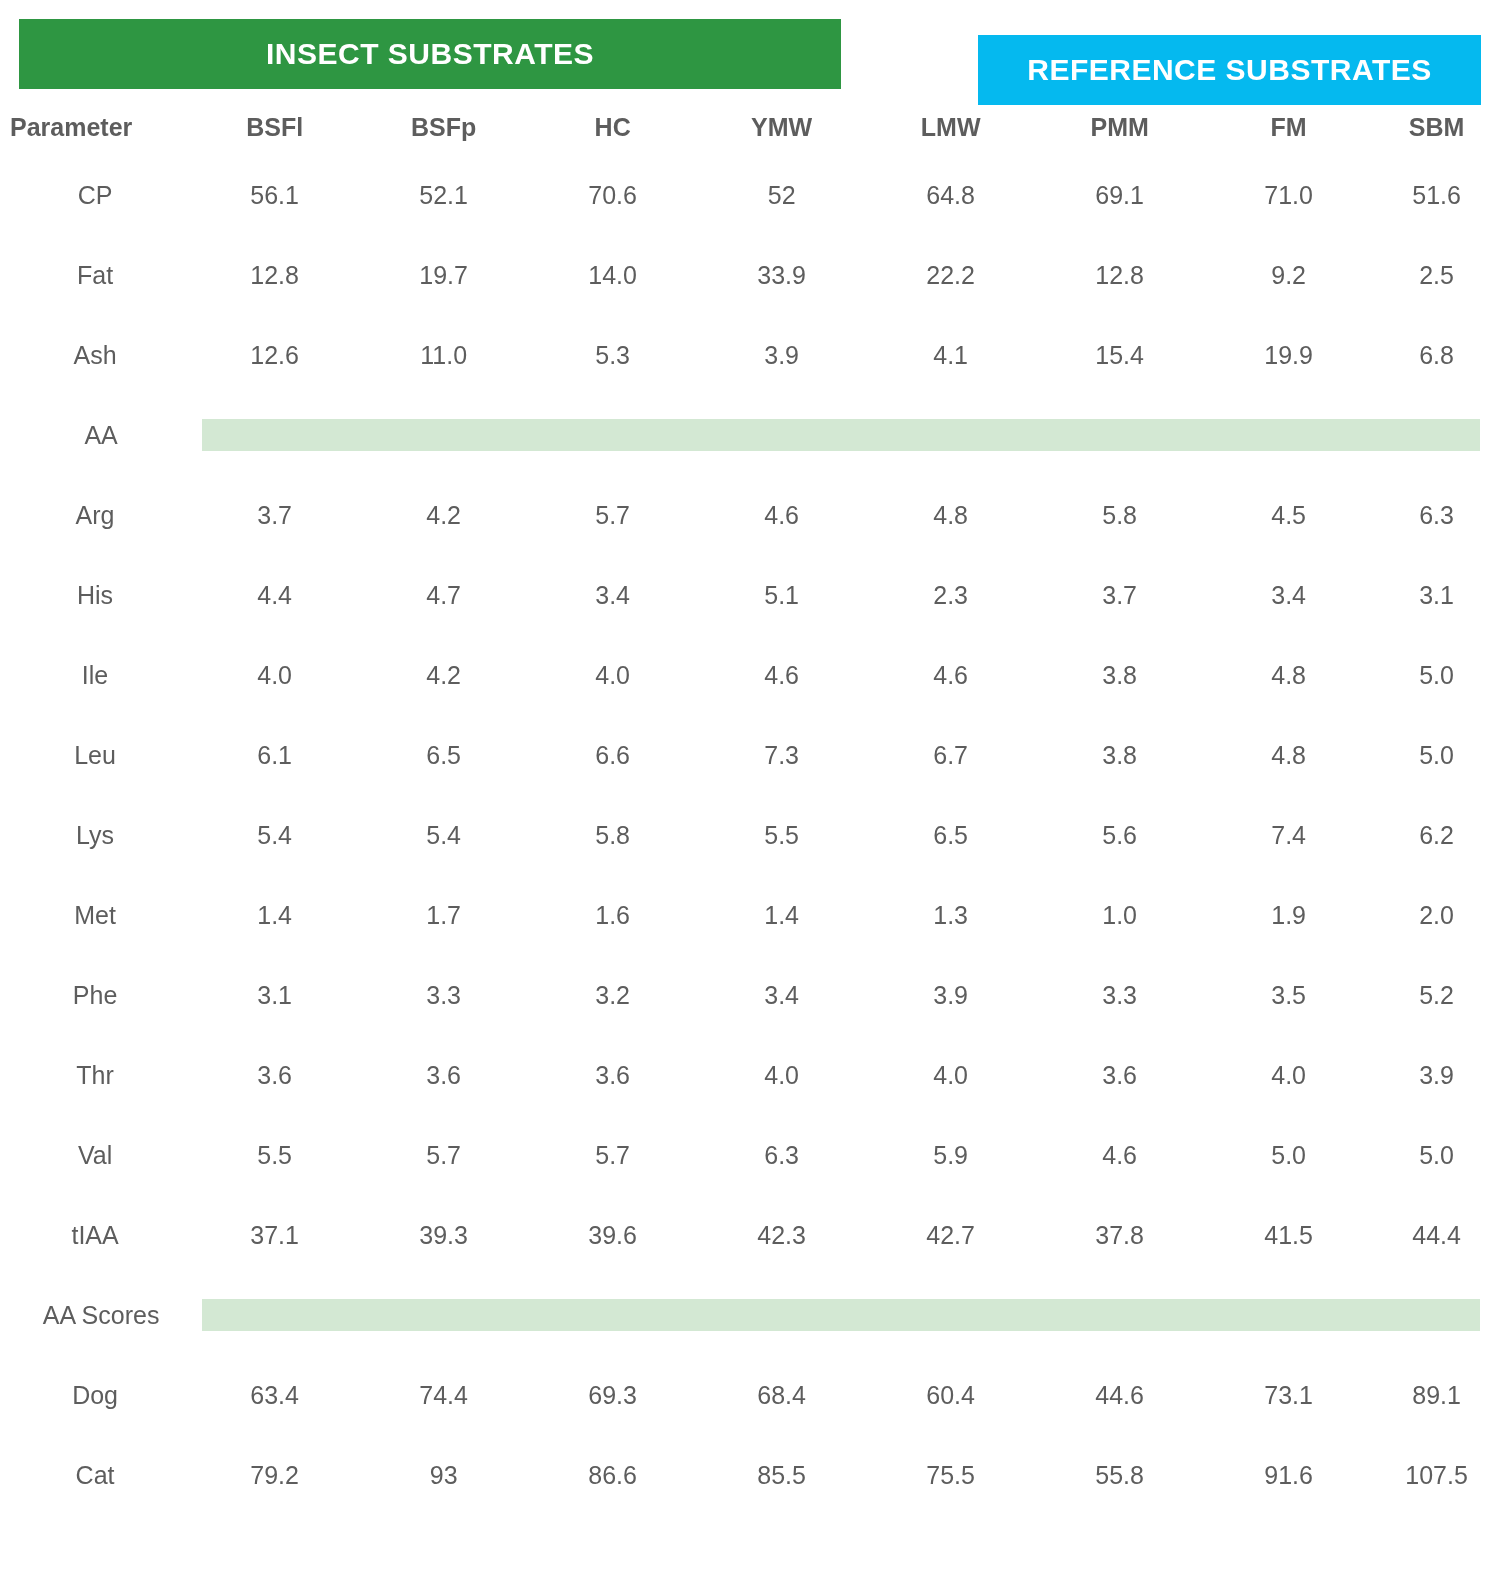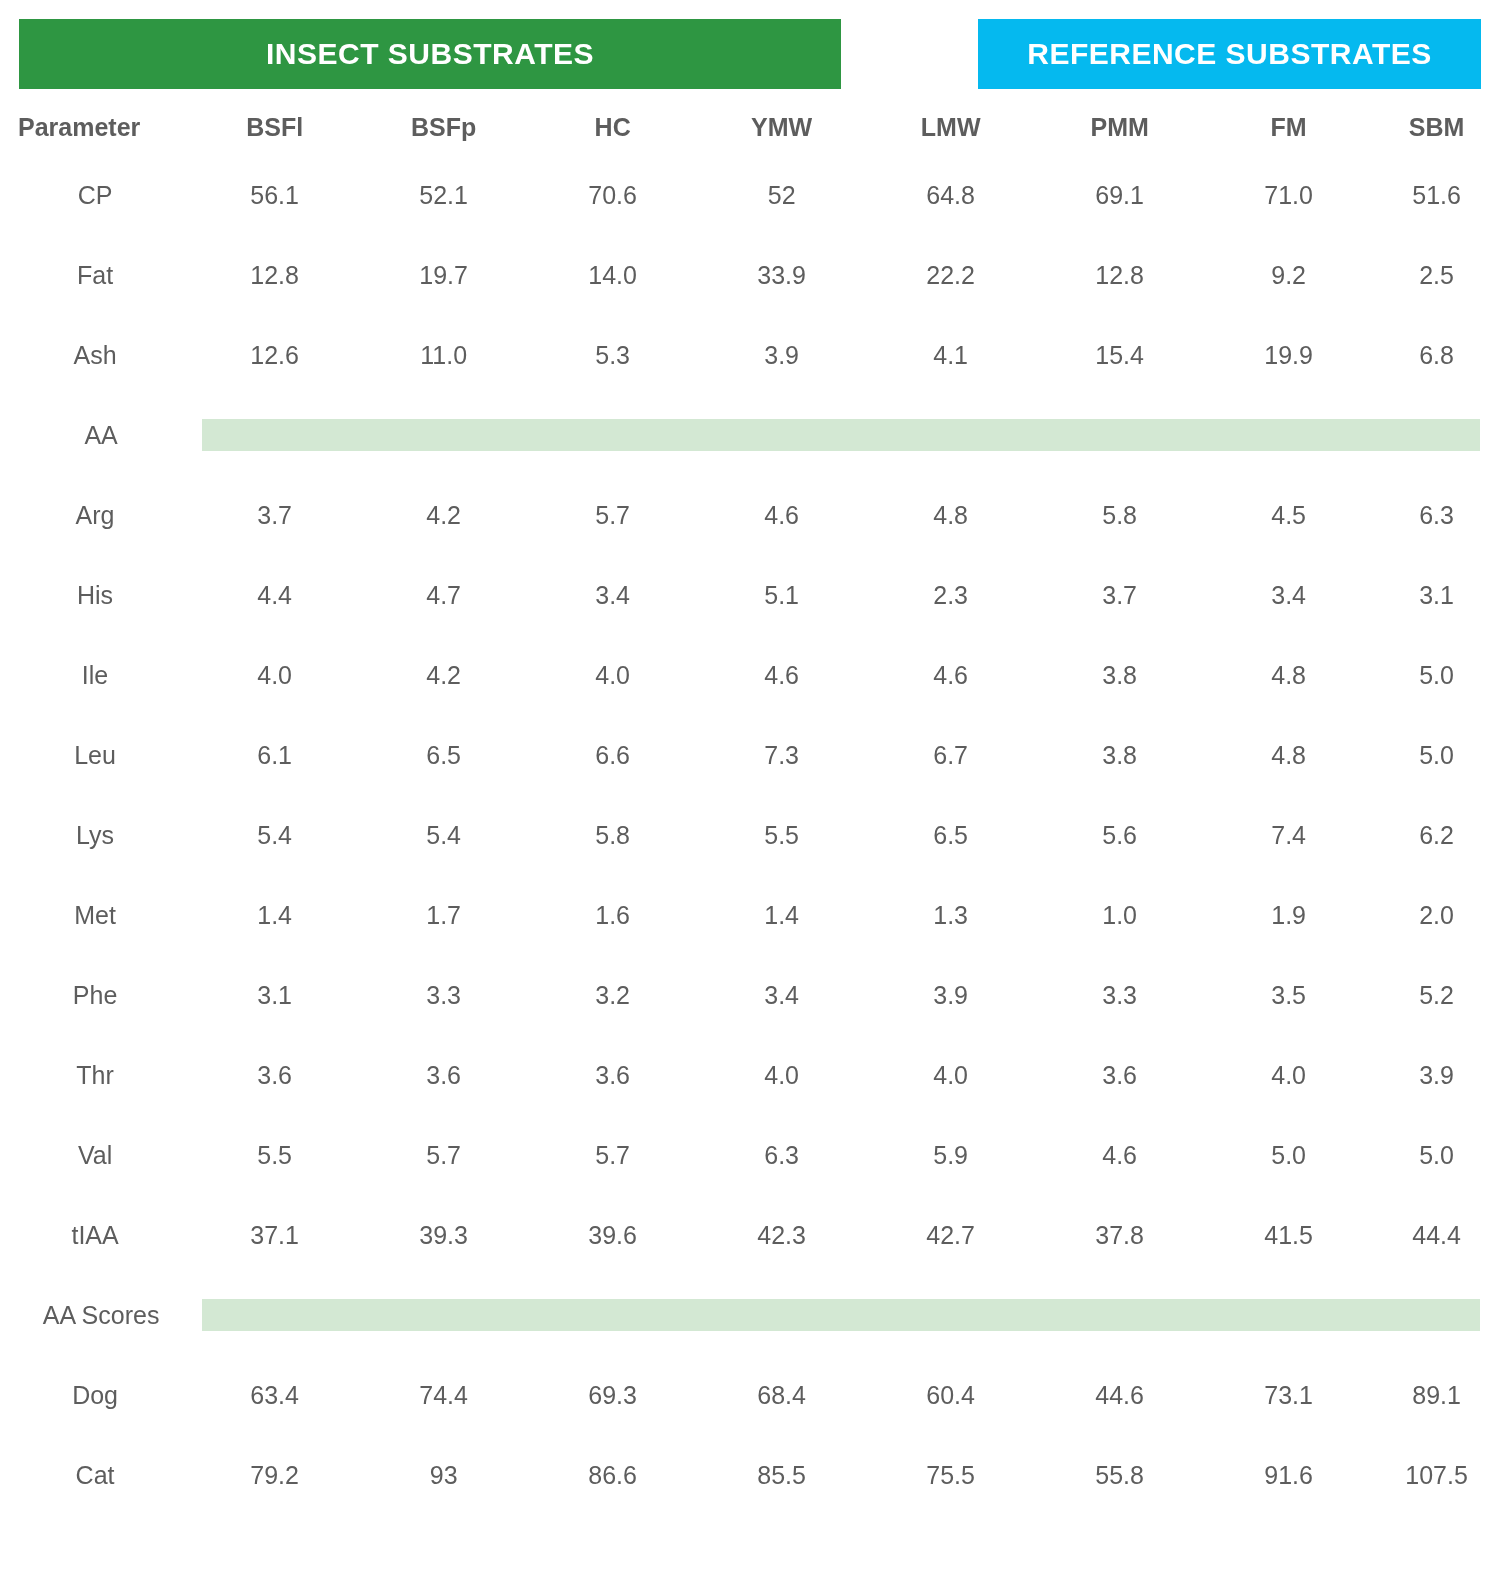--- a/index.html
+++ b/index.html
@@ -79,21 +79,21 @@
   }
 
   thead th {
     height: 55px;
     font-weight: bold;
     font-size: 25px;
     color: #565656;
   }
   thead th.param-head {
     text-align: left;
-    padding-left: 18px;
+    padding-left: 10px;
     margin-left: 19px;
   }
 
   tbody tr.data-row { height: 80px; }
   tbody tr.data-row td { height: 80px; }
 
   td.row-label {
     text-align: center;
     font-weight: normal;
     color: #5d5d5d;
@@ -121,21 +121,21 @@
 </style>
 </head>
 <body>
 
 <div class="sheet">
 
   <div class="group-bar-row">
     <div class="group-bar insect" style="background: rgb(46, 150, 66);">
       <span>Insect Substrates</span>
     </div>
-    <div class="group-bar reference" style="background: rgb(5, 185, 239);">
+    <div class="group-bar reference" style="background: rgb(5, 185, 239); margin-top: 16px;">
       <span>Reference Substrates</span>
     </div>
   </div>
 
   <table class="data">
     <colgroup>
       <col class="c-param">
       <col class="c-val">
         <col class="c-val">
         <col class="c-val">

